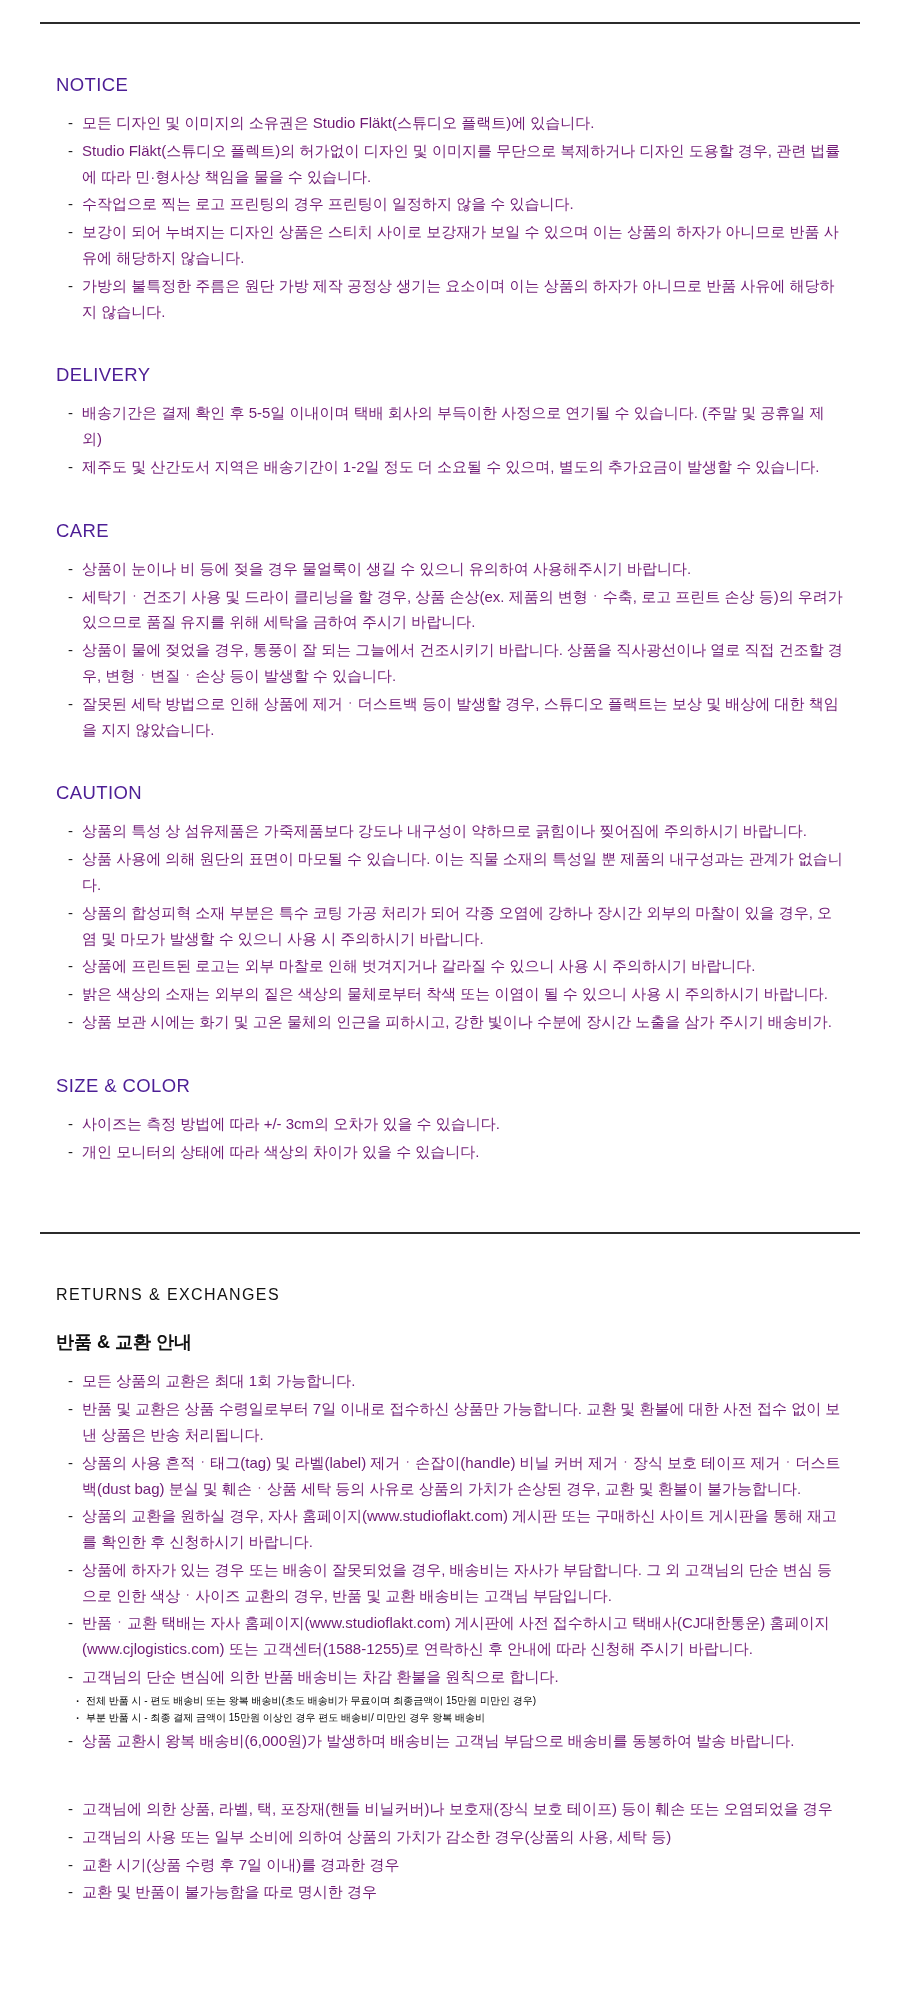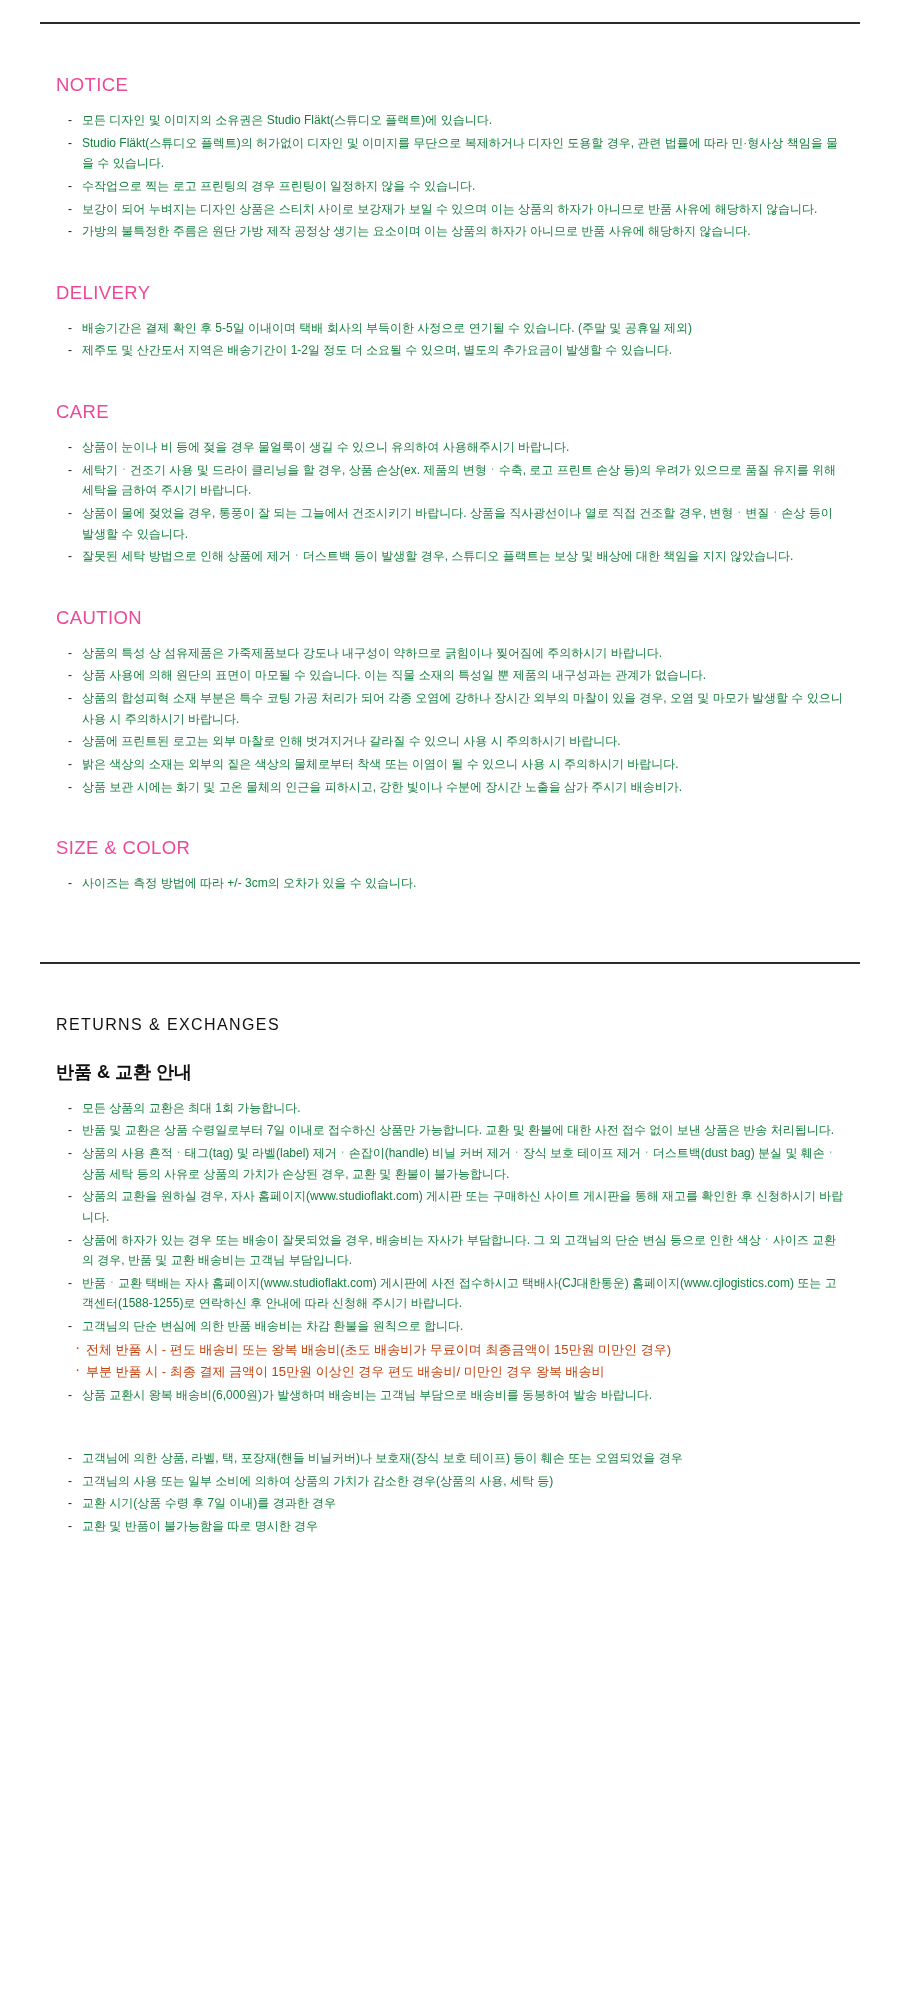--- a/index.html
+++ b/index.html
@@ -32,35 +32,35 @@
   .content {
     padding: 0 56px;
   }
   .section {
     margin: 0;
   }
   h2.sec-title {
     font-size: 18.5px;
     font-weight: 400;
     letter-spacing: 0.4px;
-    color: #ec4899;
+    color: #4c1d95;
     margin: 0 0 14px 0;
   }
   .section.first h2.sec-title { margin-top: 50px; }
   .section h2.sec-title { margin-top: 40px; }
   ul.bullets {
     list-style: none;
     margin: 0;
     padding: 0 0 0 12px;
   }
   ul.bullets > li {
     position: relative;
-    font-size: 12px;
+    font-size: 15px;
     line-height: 1.72;
-    color: #15803d;
+    color: #701a75;
     padding-left: 14px;
     margin-bottom: 2px;
   }
   ul.bullets > li::before {
     content: "-";
     position: absolute;
     left: 0;
     top: 0;
     color: #202020;
   }
@@ -79,24 +79,24 @@
     color: #111;
     margin: 0 0 14px 0;
   }
   .sub-list {
     list-style: none;
     margin: 2px 0 2px 0;
     padding: 0 0 0 16px;
   }
   .sub-list > li {
     position: relative;
-    font-size: 13px;
+    font-size: 10px;
     line-height: 1.72;
     padding-left: 14px;
-    color: #c2410c;
+    color: #000000;
   }
   .sub-list > li::before {
     content: "\30FB";
     position: absolute;
     left: 0;
     top: 0;
     font-size: 11px;
   }
   .spacer-40 { height: 40px; }
   .bottom-pad { height: 40px; }
@@ -148,20 +148,21 @@
         <li>상품에 프린트된 로고는 외부 마찰로 인해 벗겨지거나 갈라질 수 있으니 사용 시 주의하시기 바랍니다.</li>
         <li>밝은 색상의 소재는 외부의 짙은 색상의 물체로부터 착색 또는 이염이 될 수 있으니 사용 시 주의하시기 바랍니다.</li>
         <li>상품 보관 시에는 화기 및 고온 물체의 인근을 피하시고, 강한 빛이나 수분에 장시간 노출을 삼가 주시기 배송비가.</li>
       </ul>
     </div>
 
     <div class="section">
       <h2 class="sec-title">SIZE &amp; COLOR</h2>
       <ul class="bullets">
         <li>사이즈는 측정 방법에 따라 +/- 3cm의 오차가 있을 수 있습니다.</li>
+        <li>개인 모니터의 상태에 따라 색상의 차이가 있을 수 있습니다.</li>
       </ul>
     </div>
 
   </div>
 
   <div class="gap-big"></div>
 
   <div class="rule mid"></div>
 
   <div class="gap-after-rule"></div>

